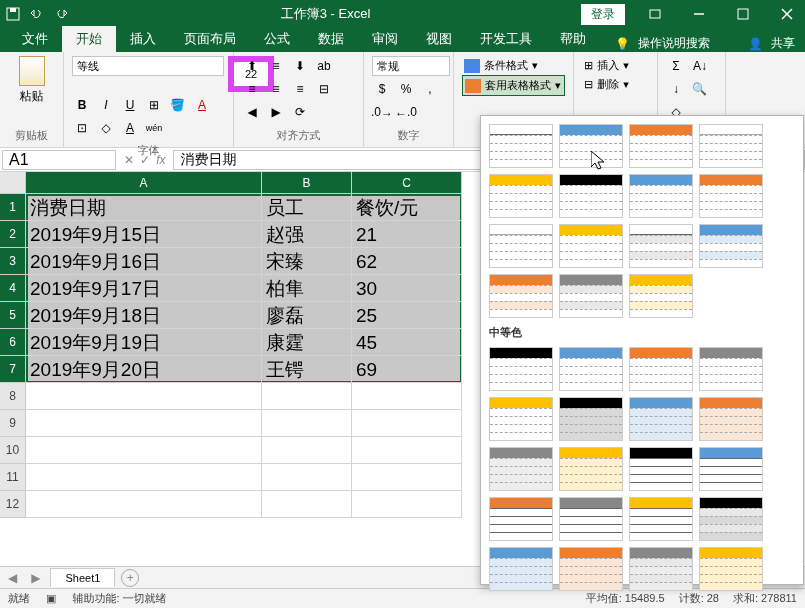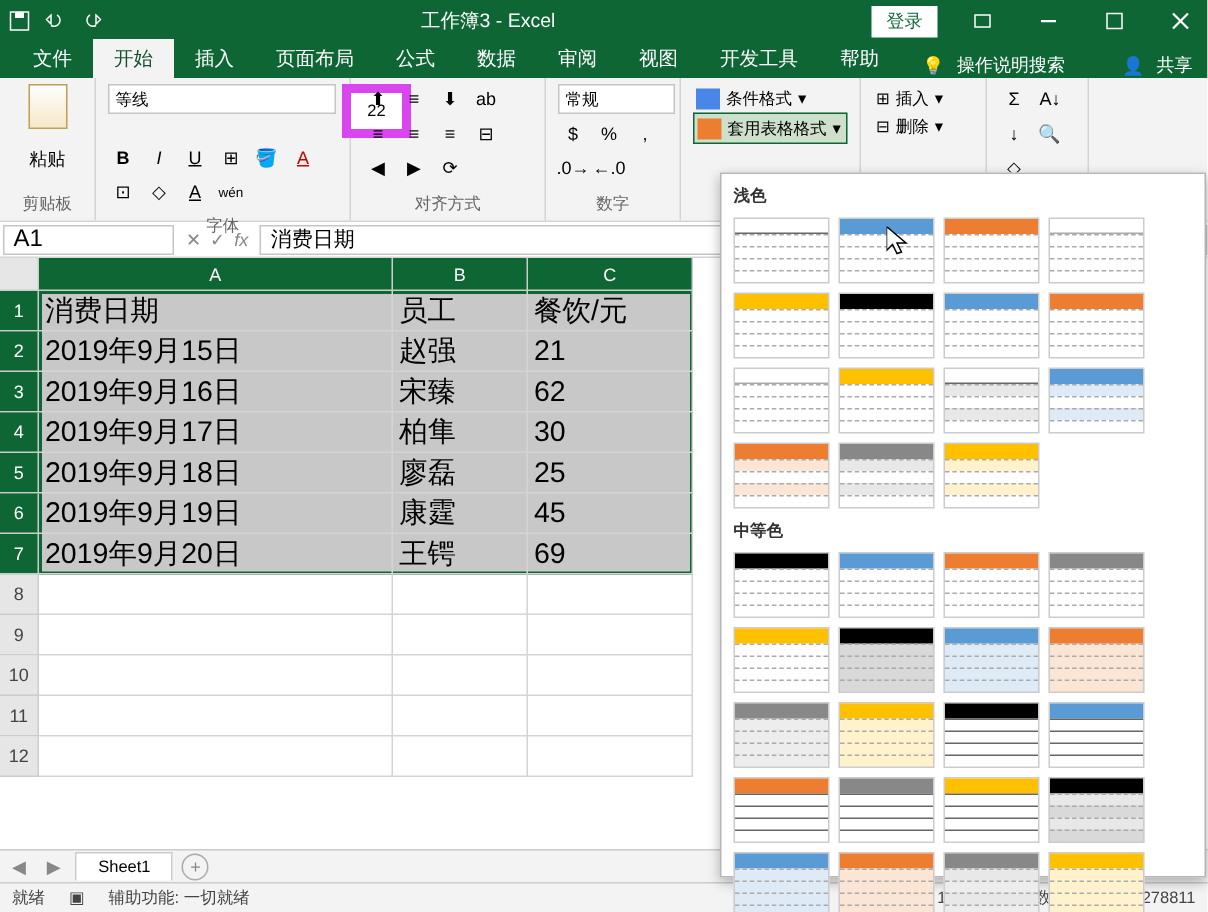--- a/index.html
+++ b/index.html
@@ -12,21 +12,21 @@
 .login-btn{background:#fff;color:#0e6635;padding:2px 10px;font-size:12px;cursor:pointer}
 .win-btn{width:28px;height:24px;display:flex;align-items:center;justify-content:center;cursor:pointer}
 .ribbon-tabs{height:24px;background:#0e6635;display:flex;align-items:flex-end;color:#fff;padding-left:8px}
 .rtab{padding:4px 14px;font-size:13px;cursor:pointer}
 .rtab.active{background:#f3f3f3;color:#14532d}
 .rtab-right{margin-left:auto;display:flex;align-items:center;gap:8px;padding-right:10px}
 .ribbon{height:96px;background:#f3f3f3;border-bottom:1px solid #d4d4d4;display:flex}
 .rgroup{border-right:1px solid #d4d4d4;padding:4px 8px;display:flex;flex-direction:column;justify-content:space-between}
 .rgroup-label{text-align:center;font-size:11px;color:#666;padding-top:2px}
 .clip-group{width:64px}
-.paste-btn{display:flex;flex-direction:column;align-items:center;gap:12px;cursor:pointer}
+.paste-btn{display:flex;flex-direction:column;align-items:center;gap:2px;cursor:pointer}
 .paste-icon{width:26px;height:30px;border:1px solid #c0a050;background:linear-gradient(#fff,#f5e8c8)}
 .font-group{width:170px}
 .frow{display:flex;gap:4px;margin-bottom:3px}
 .font-sel{flex:1;height:20px;border:1px solid #c5c5c5;font-size:11px;padding:0 4px;background:#fff}
 .size-sel{width:46px;height:36px;border:6px solid #d946ef;font-size:11px;text-align:center}
 .fbtn{width:20px;height:20px;border:none;background:transparent;cursor:pointer;font-size:12px;display:flex;align-items:center;justify-content:center}
 .align-group{width:130px}
 .num-group{width:90px}
 .style-group{width:120px}
 .sbtn{display:flex;align-items:center;gap:4px;font-size:11px;padding:2px;cursor:pointer}
@@ -359,21 +359,20 @@
             <div class="cell cb"></div>
             <div class="cell cc"></div>
           </div>
       </div>
     </div>
   </div>
 </div>
 
 <div class="style-gallery">
   <div class="gal-section">
-    <div class="gal-title">浅色</div>
     <div class="gal-grid" id="light-grid">
         <div class="gstyle c-none ">
           <div class="gs-hdr"></div>
           <div class="gs-row"></div>
           <div class="gs-row"></div>
           <div class="gs-row"></div>
           <div class="gs-row"></div>
         </div>
         <div class="gstyle c-blue ">
           <div class="gs-hdr"></div>

